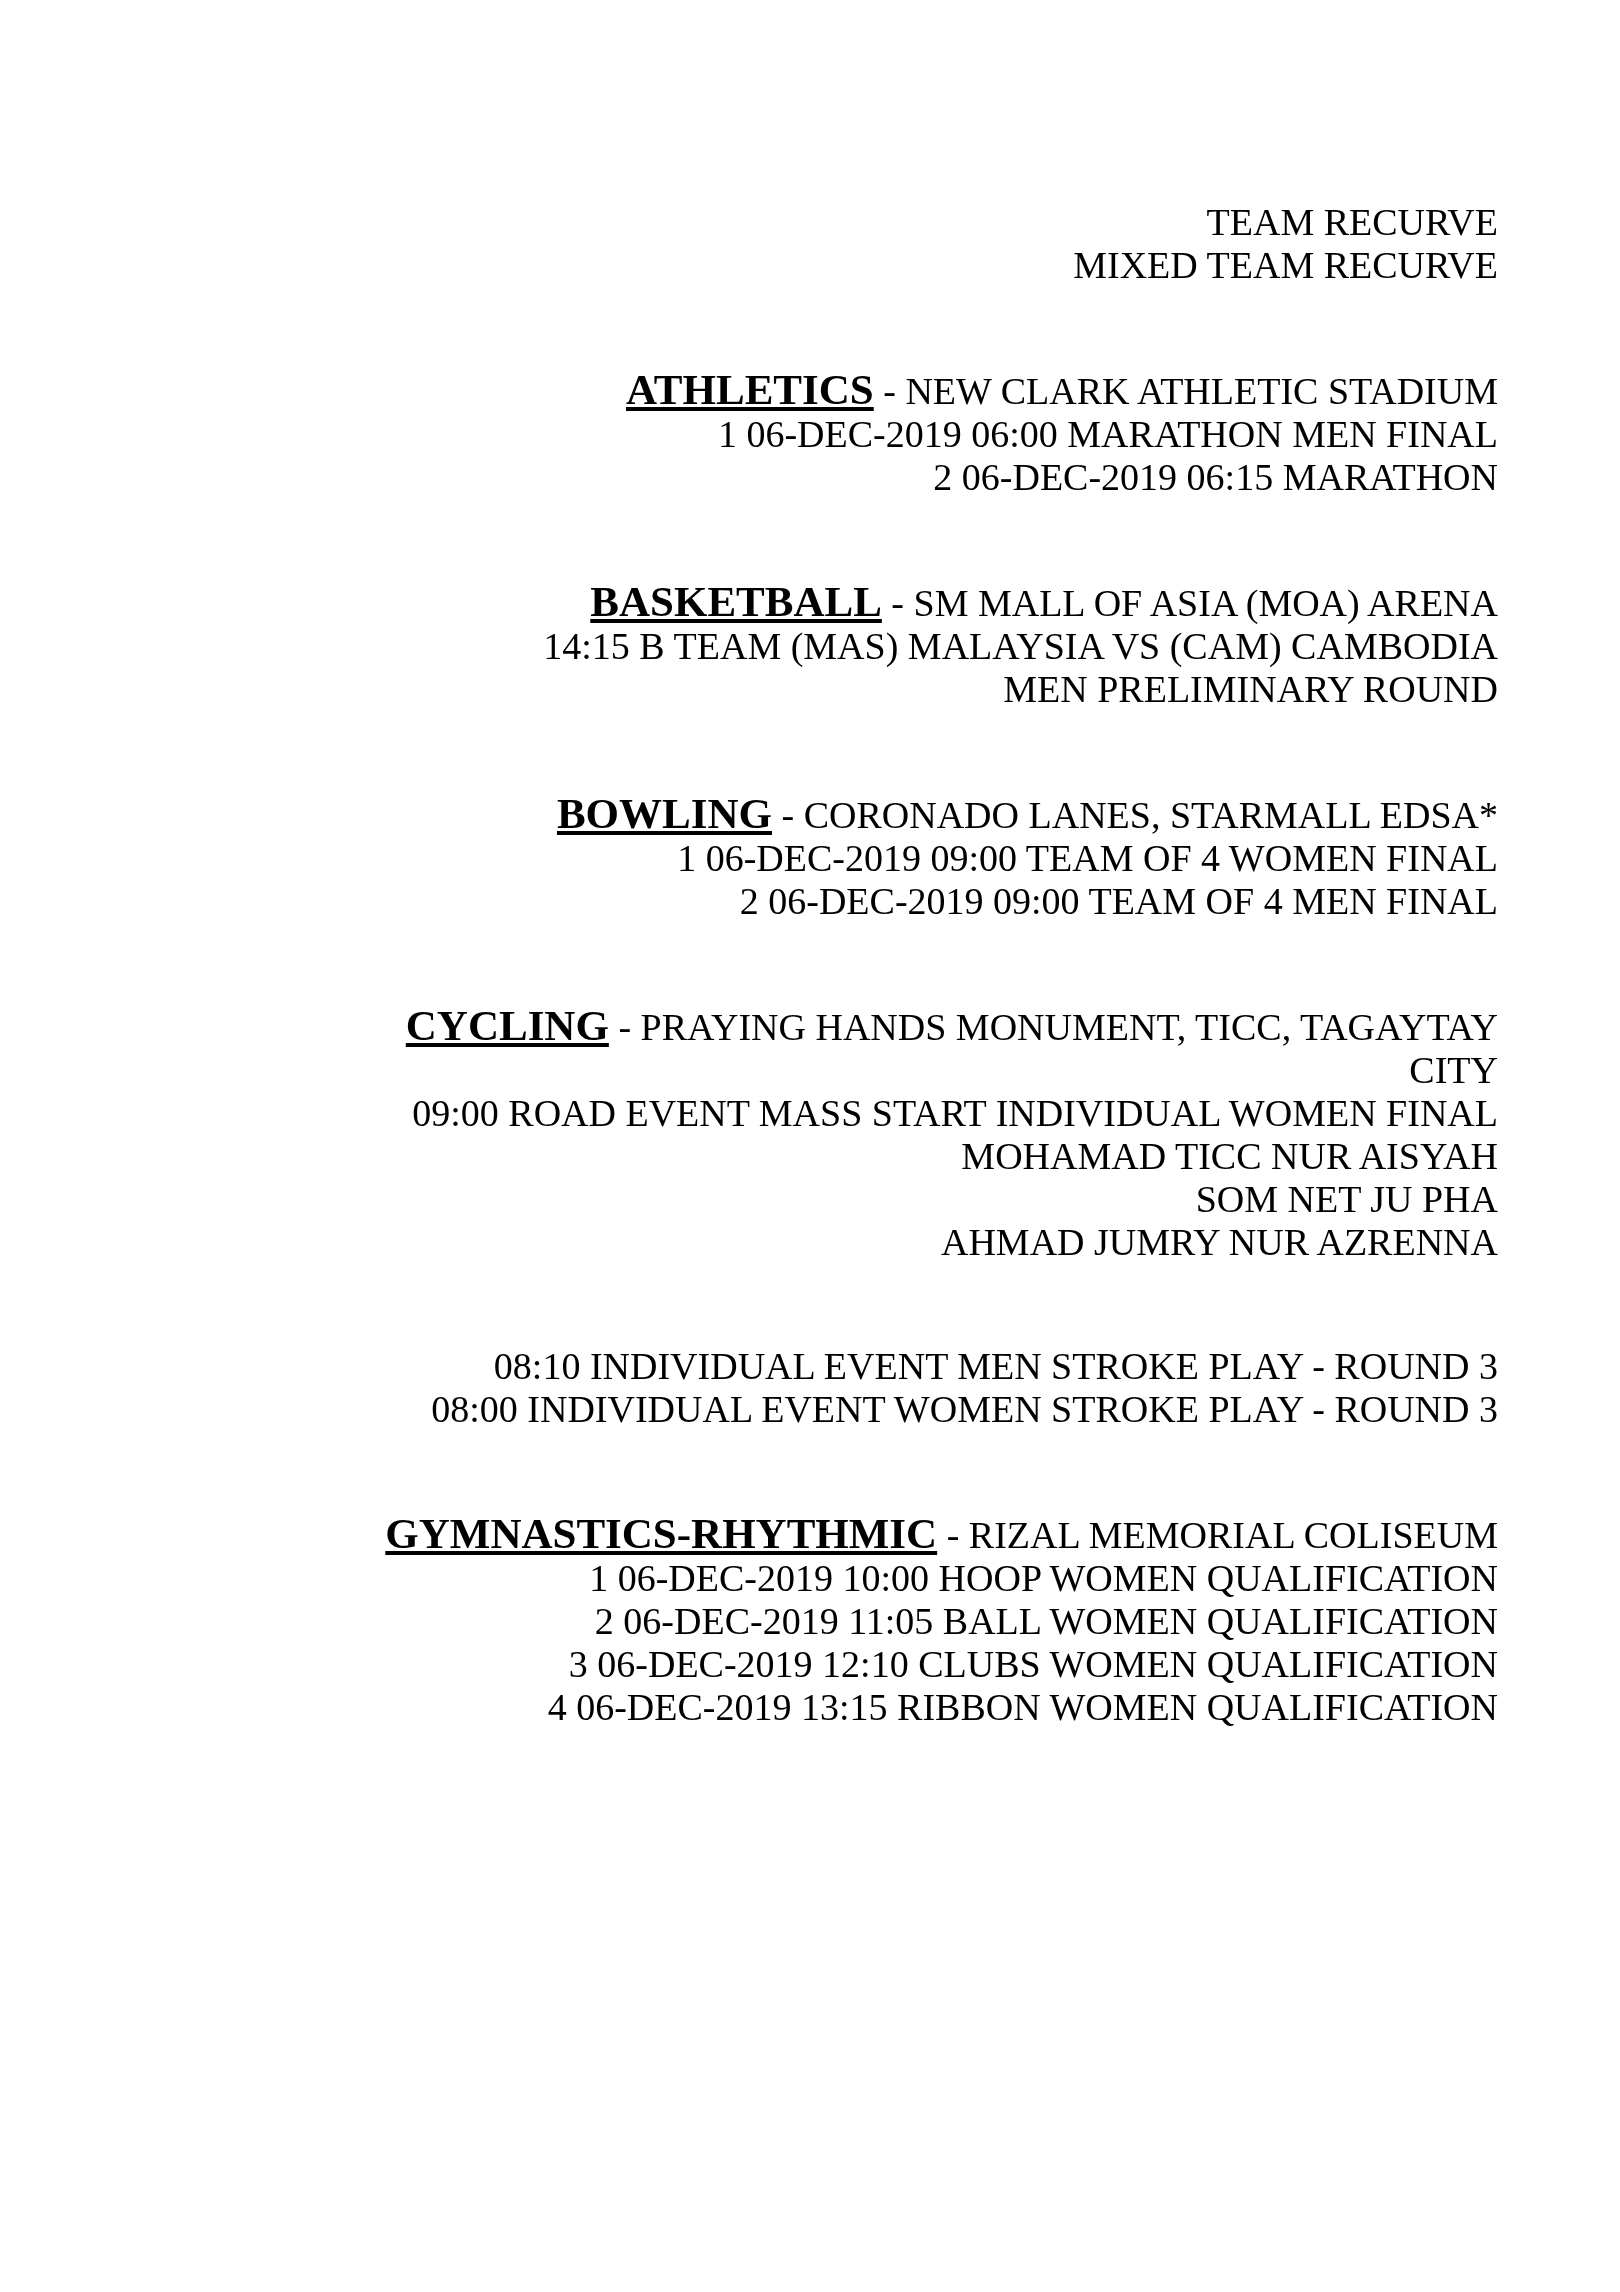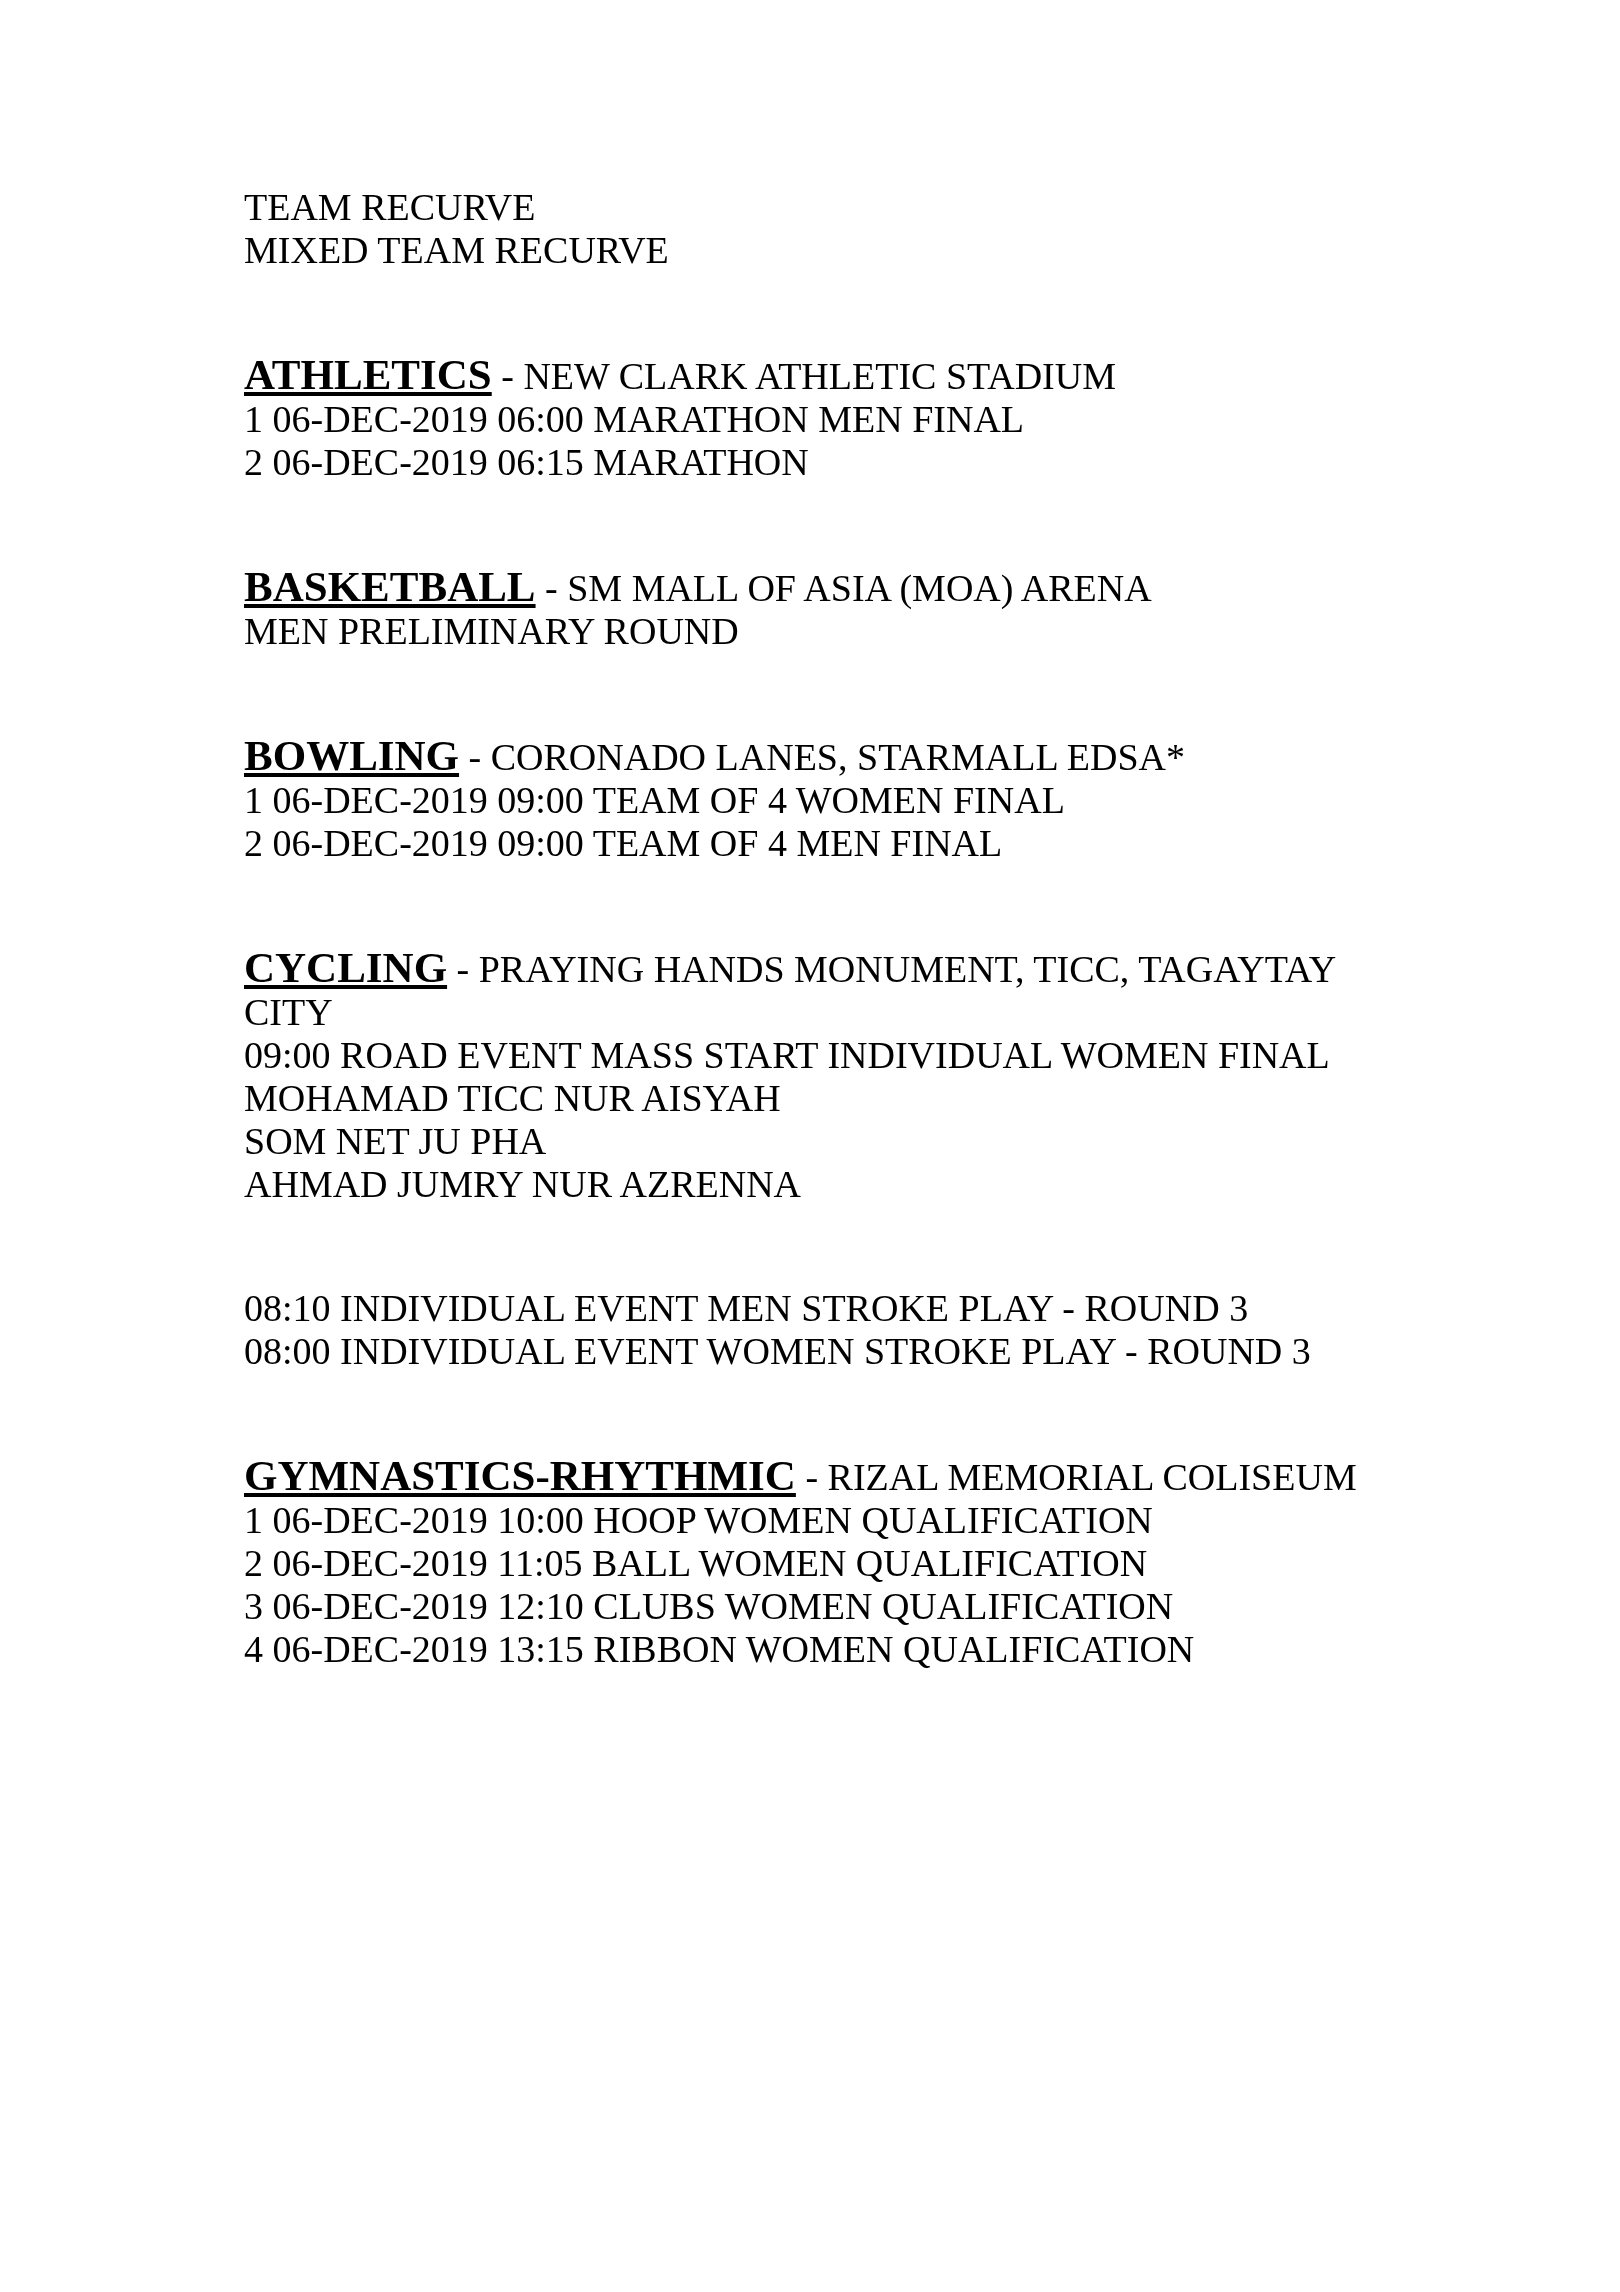--- a/index.html
+++ b/index.html
@@ -12,22 +12,23 @@
     width: 1620px;
     height: 2293px;
     background: #ffffff;
     overflow: hidden;
     font-family: "Liberation Serif", "DejaVu Serif", serif;
     color: #000000;
   }
   .content {
     position: absolute;
     left: 244px;
-    top: 186px;
+    top: 201px;
     width: 1254px;
+    text-align: right;
   }
   .line {
     font-size: 38px;
     line-height: 43px;
     white-space: nowrap;
     letter-spacing: 0;
   }
   .section {
     margin-top: 81px;
   }
@@ -56,20 +57,21 @@
       <span class="sport">ATHLETICS</span><span class="sep"> - </span><span class="venue">NEW CLARK ATHLETIC STADIUM</span>
     </div>
   <div class="line">1 06-DEC-2019 06:00 MARATHON MEN FINAL</div>
           <div class="line">2 06-DEC-2019 06:15 MARATHON</div>
         </div>
 
   <div class="section">
     <div class="line heading-line">
       <span class="sport">BASKETBALL</span><span class="sep"> - </span><span class="venue">SM MALL OF ASIA (MOA) ARENA</span>
     </div>
+  <div class="line">14:15 B TEAM (MAS) MALAYSIA VS (CAM) CAMBODIA</div>
           <div class="line">MEN PRELIMINARY ROUND</div>
         </div>
 
   <div class="section">
     <div class="line heading-line">
       <span class="sport">BOWLING</span><span class="sep"> - </span><span class="venue">CORONADO LANES, STARMALL EDSA*</span>
     </div>
   <div class="line">1 06-DEC-2019 09:00 TEAM OF 4 WOMEN FINAL</div>
           <div class="line">2 06-DEC-2019 09:00 TEAM OF 4 MEN FINAL</div>
         </div>

